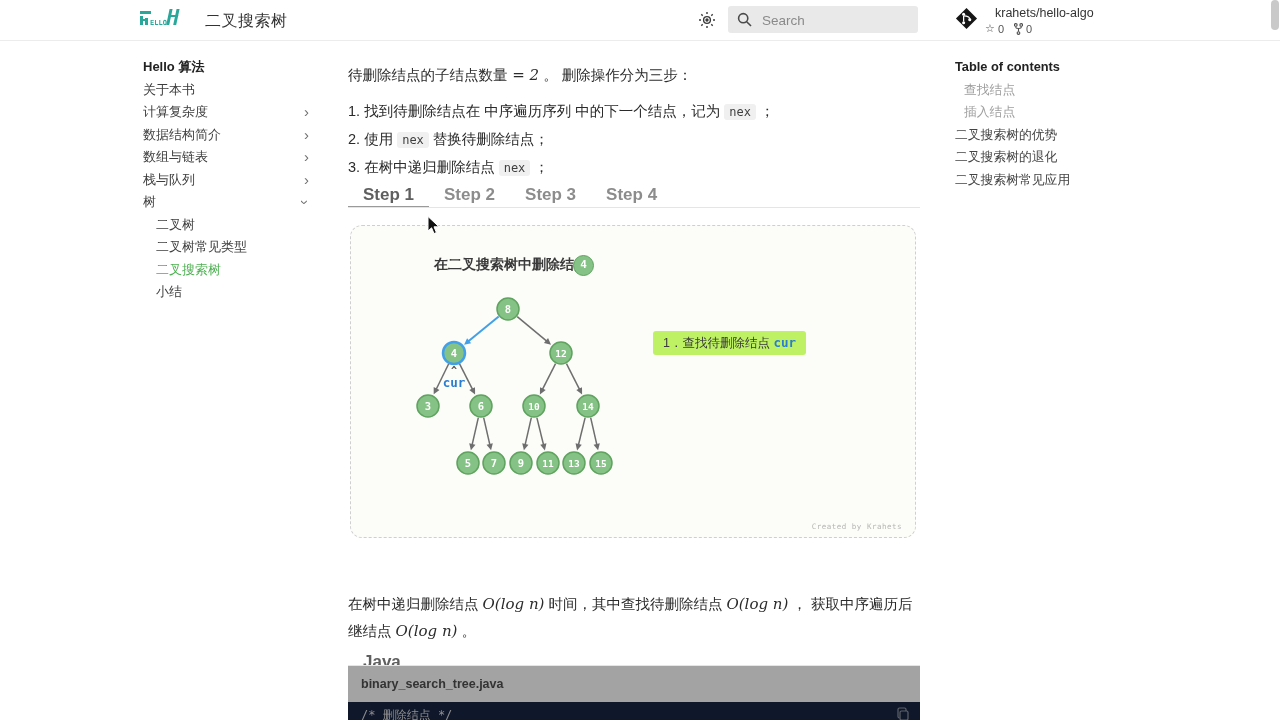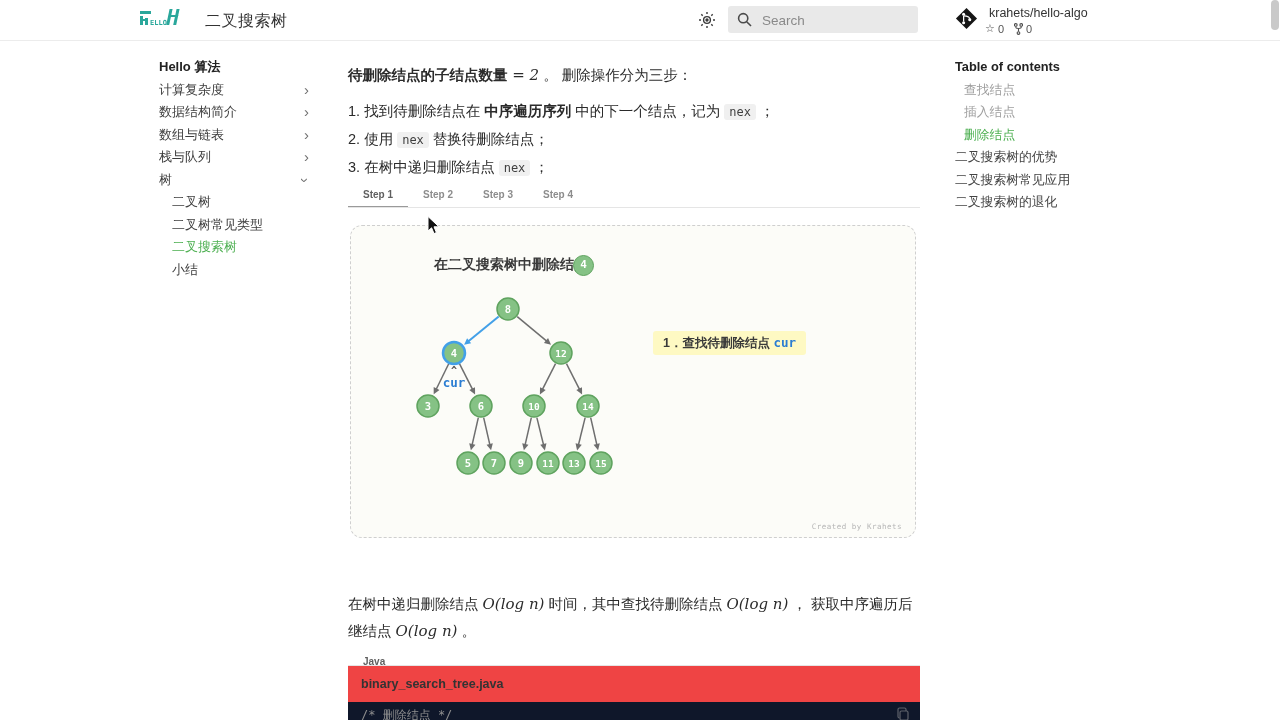--- a/index.html
+++ b/index.html
@@ -15,77 +15,77 @@
   .sun{position:absolute;left:698px;top:11px;width:18px;height:18px;cursor:pointer;}
   .searchbox{position:absolute;left:728px;top:6px;width:190px;height:27px;background:#e9e9e9;border-radius:3px;}
   .searchbox svg{position:absolute;left:9px;top:6px;}
   .searchbox input{
     position:absolute;left:32px;top:0;width:150px;height:27px;border:0;background:transparent;outline:none;
     font-size:13.5px;color:#333;font-family:inherit;
   }
   .searchbox input::placeholder{color:#8a8a8a;}
   .repo{position:absolute;left:955px;top:5px;width:160px;height:32px;cursor:pointer;}
   .repo-icon{position:absolute;left:0;top:2px;}
-  .repo-name{position:absolute;left:34px;top:1px;font-size:12.5px;color:#333;}
+  .repo-name{position:absolute;left:40px;top:1px;font-size:12.5px;color:#333;}
   .repo-stats{position:absolute;left:30px;top:17px;font-size:11px;color:#555;display:flex;align-items:center;gap:10px;}
   .repo-stats .st{display:flex;align-items:center;gap:3px;}
   
   .scrollbar{position:absolute;right:0;top:0;width:10px;height:720px;}
   .scroll-thumb{position:absolute;right:1px;top:0;width:8px;height:30px;background:#c9c9c9;border-radius:4px;}
   
   .sidenav{position:absolute;left:143px;top:56px;width:168px;}
-  .side-item{height:22.5px;line-height:22.5px;font-size:13px;color:#3d3d3d;position:relative;cursor:pointer;white-space:nowrap;margin-left:16px;}
+  .side-item{height:22.5px;line-height:22.5px;font-size:13px;color:#3d3d3d;position:relative;cursor:pointer;white-space:nowrap;}
   .side-item.head{font-weight:bold;color:#222;cursor:default;}
   .side-item.nested{padding-left:13px;}
   .side-item.active span{color:#4caf50;}
   .chev{position:absolute;right:2px;top:0;color:#707070;font-size:15px;line-height:22.5px;}
   .chev.down{display:inline-block;transform:rotate(90deg);transform-origin:center;right:4px;}
   
   .toc{position:absolute;left:955px;top:56px;width:200px;}
   .toc-title{height:22.5px;line-height:22.5px;font-size:12.8px;font-weight:bold;color:#222;}
   .toc-item{height:22.5px;line-height:22.5px;font-size:12.8px;color:#444;cursor:pointer;white-space:nowrap;}
   .toc-item.nested{padding-left:9px;}
   .toc-item.passed{color:#9e9e9e;}
   .toc-item.active{color:#4caf50;}
   
   .content-line{position:absolute;left:348px;width:575px;font-size:14.5px;line-height:22px;color:#2b2b2b;}
   .seg-t{}
-  .seg-b{font-weight:bold;}
+  .seg-b{font-weight:normal;}
   .seg-m{font-family:"DejaVu Serif","Liberation Serif",serif;font-style:italic;font-size:15px;}
   .seg-c{font-family:"DejaVu Sans Mono","Liberation Mono",monospace;font-size:12px;background:#f0f0f0;border-radius:3px;padding:1px 5px;color:#3f3f3f;}
   .seg-cb{font-family:"DejaVu Sans Mono","Liberation Mono",monospace;font-weight:bold;color:#2b7dd2;}
   
   .tabs{position:absolute;left:348px;top:183px;display:flex;height:25px;}
-  .tab{padding:0 15px;font-size:10px;font-weight:bold;color:#8c8c8c;line-height:23px;cursor:pointer;}
+  .tab{padding:0 15px;font-size:17px;font-weight:bold;color:#8c8c8c;line-height:23px;cursor:pointer;}
   .tab.active{color:#5f5f5f;border-bottom:2px solid #9a9a9a;}
   .hairline{position:absolute;left:348px;width:572px;height:1px;background:#e5e5e5;}
   
   .panel{
     position:absolute;left:350px;top:225px;width:566px;height:313px;
     background:#fcfcf8;border:1px dashed #cfcfcf;border-radius:12px;box-sizing:border-box;cursor:pointer;
   }
   .fig-title{position:absolute;left:83px;top:30px;font-size:14px;font-weight:bold;color:#3a3a3a;}
   .fig-badge{
     position:absolute;left:222px;top:29px;width:21px;height:21px;border-radius:50%;
     background:#85c285;border:1.5px solid #5fa35f;box-sizing:border-box;
     color:#fff;font-size:11px;font-weight:bold;text-align:center;line-height:18px;
     font-family:"DejaVu Sans Mono","Liberation Mono",monospace;
   }
   .tree-svg{position:absolute;left:0;top:0;}
   .cur-caret{position:absolute;left:97px;top:139px;width:12px;text-align:center;font-size:10px;font-weight:bold;color:#555;font-family:"DejaVu Sans Mono",monospace;}
   .cur-label{position:absolute;left:86px;top:149px;width:34px;text-align:center;font-size:12.5px;font-weight:bold;color:#2b7dd2;font-family:"DejaVu Sans Mono","Liberation Mono",monospace;}
   .fig-caption{
     position:absolute;left:302px;top:105px;height:24px;line-height:24px;padding:0 10px;
-    background:#fef9c3;border-radius:3px;font-size:12.5px;color:#3a3a3a;white-space:nowrap;
+    background:#bef264;border-radius:3px;font-size:12.5px;color:#3a3a3a;white-space:nowrap;
   }
   .fig-credit{position:absolute;right:13px;bottom:6px;font-size:7.5px;color:#b5b5b5;font-family:"DejaVu Sans Mono",monospace;letter-spacing:.5px;}
   
   .code-tabrow{position:absolute;left:348px;top:641px;display:flex;height:25px;margin-top:9px;}
   .code-header{
-    position:absolute;left:348px;top:666px;width:572px;height:44px;background:#ef4444;
+    position:absolute;left:348px;top:666px;width:572px;height:44px;background:#a3a3a3;
     font-size:12.5px;font-weight:bold;color:#333;line-height:36px;padding-left:13px;box-sizing:border-box;
   }
   .code-body{position:absolute;left:348px;top:702px;width:572px;height:18px;background:#0f172a;overflow:hidden;}
   .code-body .code-line{position:absolute;left:13px;top:5px;font-family:"DejaVu Sans Mono","Liberation Mono",monospace;font-size:12px;color:#8f8f8f;}
   .copy-btn{position:absolute;right:10px;top:5px;width:14px;height:14px;opacity:.55;cursor:pointer;}
   
   .mouse{position:absolute;left:427px;top:216px;pointer-events:none;}
 </style>
 </head>
 <body>
@@ -158,40 +158,40 @@
     </div>
   </div>
 </div>
 
 <div class="scrollbar">
   <div class="scroll-thumb"></div>
 </div>
 
 <nav class="sidenav">
     <div class="side-item head"><span>Hello 算法</span></div>
+    <div class="side-item"><span>关于本书</span></div>
     <div class="side-item"><span>计算复杂度</span><span class="chev">›</span></div>
     <div class="side-item"><span>数据结构简介</span><span class="chev">›</span></div>
     <div class="side-item"><span>数组与链表</span><span class="chev">›</span></div>
     <div class="side-item"><span>栈与队列</span><span class="chev">›</span></div>
     <div class="side-item"><span>树</span><span class="chev down">›</span></div>
     <div class="side-item nested"><span>二叉树</span></div>
     <div class="side-item nested"><span>二叉树常见类型</span></div>
     <div class="side-item nested active"><span>二叉搜索树</span></div>
     <div class="side-item nested"><span>小结</span></div>
   </nav>
 
 <nav class="toc">
   <div class="toc-title">Table of contents</div>
   <div id="toc-list">
       <div class="toc-item nested passed">查找结点</div>
       <div class="toc-item nested passed">插入结点</div>
-      <div class="toc-item nested active">删除结点</div>
       <div class="toc-item">二叉搜索树的优势</div>
+      <div class="toc-item">二叉搜索树的退化</div>
       <div class="toc-item">二叉搜索树常见应用</div>
-      <div class="toc-item">二叉搜索树的退化</div>
     </div>
 </nav>
 
 <p class="content-line" style="top:49px"><span class="seg-b">待删除结点的子结点数量</span><span class="seg-m"> = 2</span><span class="seg-t"> 。 </span><span class="seg-t">删除操作分为三步：</span></p>
 <p class="content-line" style="top:85px"><span class="seg-t">1. </span><span class="seg-t">找到待删除结点在 </span><span class="seg-b">中序遍历序列</span><span class="seg-t"> 中的下一个结点，记为 </span><span class="seg-c">nex</span><span class="seg-t"> ；</span></p>
 <p class="content-line" style="top:113px"><span class="seg-t">2. </span><span class="seg-t">使用 </span><span class="seg-c">nex</span><span class="seg-t"> 替换待删除结点；</span></p>
 <p class="content-line" style="top:141px"><span class="seg-t">3. </span><span class="seg-t">在树中递归删除结点 </span><span class="seg-c">nex</span><span class="seg-t"> ；</span></p>
 
 <div class="tabs" id="step-tabs">
     <div class="tab active">Step 1</div>

